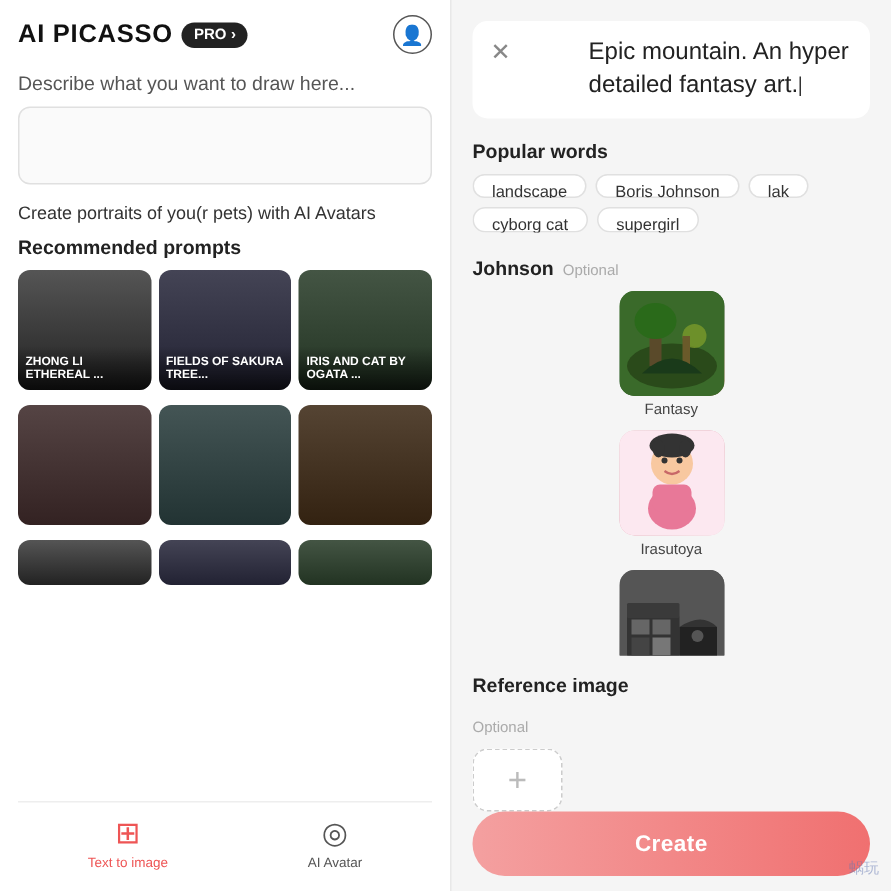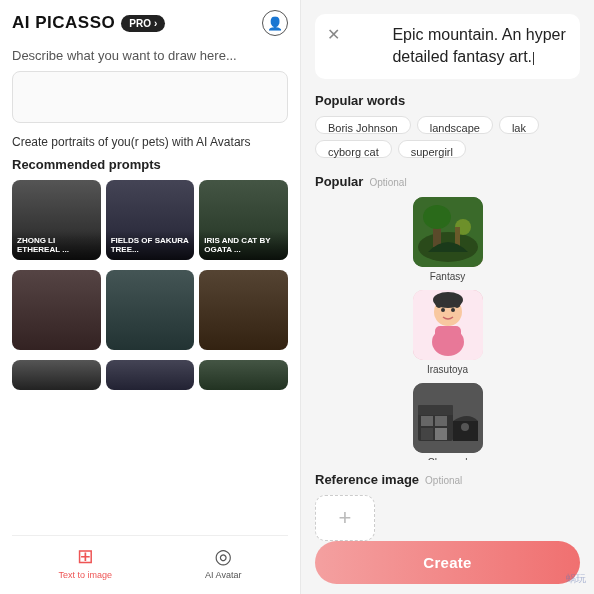--- a/index.html
+++ b/index.html
@@ -345,22 +345,23 @@
     }
     .style-label {
       font-size: 10px;
       color: #444;
       text-align: center;
     }
 
     .ref-header {
       display: flex;
       align-items: baseline;
-      gap: 6px;
+      gap: 16px;
       margin-bottom: 8px;
+      flex-direction: column;
     }
     .ref-title {
       font-size: 13px;
       font-weight: 600;
       color: #222;
     }
 
     .ref-add-box {
       width: 60px;
       height: 60px;
@@ -463,31 +464,31 @@
 
   <div class="prompt-input-area">
     <span class="close-btn">✕</span>
     <div class="prompt-text-content">
       <span>Epic mountain. An hyper detailed fantasy art.</span><span class="cursor-blink"></span>
     </div>
   </div>
 
   <div class="popular-title">Popular words</div>
   <div class="tags-row">
+    <span class="tag">landscape</span>
     <span class="tag">Boris Johnson</span>
-    <span class="tag">landscape</span>
     <span class="tag">lak</span>
   </div>
   <div class="tags-row">
     <span class="tag">cyborg cat</span>
     <span class="tag">supergirl</span>
   </div>
 
   <div class="styles-header">
-    <span class="styles-title">Popular</span>
+    <span class="styles-title">Johnson</span>
     <span class="optional-label">Optional</span>
   </div>
   <div class="styles-row">
     <div class="style-card">
       <div class="style-thumb fantasy">
         <svg width="70" height="70" viewBox="0 0 70 70" xmlns="http://www.w3.org/2000/svg">
           <rect width="70" height="70" fill="#3a6a2a"></rect>
           <ellipse cx="35" cy="50" rx="30" ry="15" fill="#2a4a1a"></ellipse>
           <rect x="20" y="20" width="8" height="30" fill="#5a4a2a"></rect>
           <ellipse cx="24" cy="20" rx="14" ry="12" fill="#2a6a1a"></ellipse>

